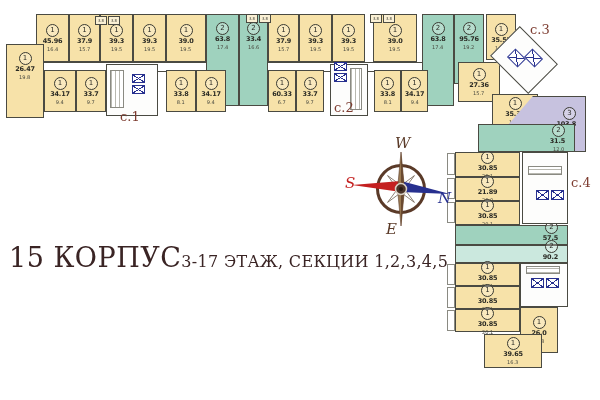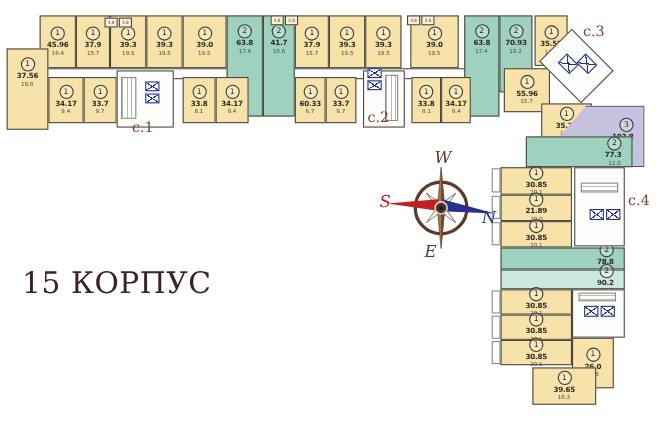--- a/index.html
+++ b/index.html
@@ -34,21 +34,21 @@
   .balc i{display:block;font-style:normal;transform:scale(.65);}
   .balcstrip{position:absolute;z-index:1;border:1px solid #8a8a82;background:#fff;box-sizing:border-box;}
   .seclabel{position:absolute;z-index:6;font-family:"DejaVu Serif","Liberation Serif",serif;
             font-size:13px;color:var(--seclabel);}
   
   #compass{position:absolute;left:348px;top:132px;width:108px;height:112px;z-index:5;}
   .cletter{position:absolute;z-index:6;font-family:"DejaVu Serif","Liberation Serif",serif;
            font-style:italic;font-size:15px;color:var(--brown);}
   .cletter.s{color:var(--red);}  .cletter.n{color:var(--blue);}
   
-  #titlebar{position:absolute;left:20px;top:242px;z-index:6;display:flex;align-items:baseline;gap:0;
+  #titlebar{position:absolute;left:9px;top:242px;z-index:6;display:flex;align-items:baseline;gap:0;
             font-family:"DejaVu Serif","Liberation Serif",serif;color:var(--titlec);white-space:nowrap;}
   #titlebar .big{font-size:27px;letter-spacing:.5px;}
   #titlebar .small{font-size:16px;letter-spacing:.3px;}
 </style>
 </head>
 <body>
 
 <div id="stage">
 
   <div id="plan">
@@ -78,21 +78,21 @@
         <span class="area">39.0</span>
         <span class="sub">19.5</span>
       </div>
       <div class="apt c-t top" style="left: 206px; top: 14px; width: 33px; height: 92px;">
         <span class="circ">2</span>
         <span class="area">63.8</span>
         <span class="sub">17.4</span>
       </div>
       <div class="apt c-t top" style="left: 239px; top: 14px; width: 29px; height: 92px;">
         <span class="circ">2</span>
-        <span class="area">41.7</span>
+        <span class="area">33.4</span>
         <span class="sub">16.6</span>
       </div>
       <div class="apt c-y" style="left: 268px; top: 14px; width: 31px; height: 48px;">
         <span class="circ">1</span>
         <span class="area">37.9</span>
         <span class="sub">15.7</span>
       </div>
       <div class="apt c-y" style="left: 299px; top: 14px; width: 33px; height: 48px;">
         <span class="circ">1</span>
         <span class="area">39.3</span>
@@ -108,31 +108,31 @@
         <span class="area">39.0</span>
         <span class="sub">19.5</span>
       </div>
       <div class="apt c-t top" style="left: 422px; top: 14px; width: 32px; height: 92px;">
         <span class="circ">2</span>
         <span class="area">63.8</span>
         <span class="sub">17.4</span>
       </div>
       <div class="apt c-t top" style="left: 454px; top: 14px; width: 30px; height: 70px;">
         <span class="circ">2</span>
-        <span class="area">70.93</span>
+        <span class="area">95.76</span>
         <span class="sub">19.2</span>
       </div>
       <div class="apt c-y" style="left: 486px; top: 14px; width: 30px; height: 46px;">
         <span class="circ">1</span>
         <span class="area">35.55</span>
         <span class="sub">14.0</span>
       </div>
       <div class="apt c-y top" style="left: 6px; top: 44px; width: 38px; height: 74px;">
         <span class="circ">1</span>
-        <span class="area">37.56</span>
+        <span class="area">26.47</span>
         <span class="sub">19.8</span>
       </div>
       <div class="apt c-y" style="left: 44px; top: 70px; width: 32px; height: 42px;">
         <span class="circ">1</span>
         <span class="area">34.17</span>
         <span class="sub">9.4</span>
       </div>
       <div class="apt c-y" style="left: 76px; top: 70px; width: 30px; height: 42px;">
         <span class="circ">1</span>
         <span class="area">33.7</span>
@@ -163,57 +163,57 @@
         <span class="area">33.8</span>
         <span class="sub">8.1</span>
       </div>
       <div class="apt c-y" style="left: 401px; top: 70px; width: 27px; height: 42px;">
         <span class="circ">1</span>
         <span class="area">34.17</span>
         <span class="sub">9.4</span>
       </div>
       <div class="apt c-y" style="left: 458px; top: 62px; width: 42px; height: 40px;">
         <span class="circ">1</span>
-        <span class="area">55.96</span>
+        <span class="area">27.36</span>
         <span class="sub">15.7</span>
       </div>
       <div class="apt c-y" style="left: 492px; top: 94px; width: 46px; height: 34px;">
         <span class="circ">1</span>
         <span class="area">35.35</span>
         <span class="sub">15.7</span>
       </div>
       <div class="apt c-p right clipA" style="left: 508px; top: 96px; width: 78px; height: 56px;">
         <span class="circ">3</span>
         <span class="area">103.8</span>
         <span class="sub">23.6</span>
         <span class="roomsline">17.7 16.5 13.1 15.2 5.0</span>
       </div>
       <div class="apt c-t right" style="left: 478px; top: 124px; width: 97px; height: 28px;">
         <span class="circ">2</span>
-        <span class="area">77.3</span>
+        <span class="area">31.5</span>
         <span class="sub">12.0</span>
       </div>
       <div class="apt c-y" style="left: 455px; top: 152px; width: 65px; height: 25px;">
         <span class="circ">1</span>
         <span class="area">30.85</span>
         <span class="sub">20.1</span>
       </div>
       <div class="apt c-y" style="left: 455px; top: 177px; width: 65px; height: 24px;">
         <span class="circ">1</span>
         <span class="area">21.89</span>
         <span class="sub">20.0</span>
       </div>
       <div class="apt c-y" style="left: 455px; top: 201px; width: 65px; height: 24px;">
         <span class="circ">1</span>
         <span class="area">30.85</span>
         <span class="sub">20.1</span>
       </div>
       <div class="apt c-t right" style="left: 455px; top: 225px; width: 113px; height: 20px;">
         <span class="circ">2</span>
-        <span class="area">78.8</span>
+        <span class="area">57.5</span>
         <span class="sub">11.6</span>
       </div>
       <div class="apt c-pt right" style="left: 455px; top: 245px; width: 113px; height: 18px;">
         <span class="circ">2</span>
         <span class="area">90.2</span>
         <span class="sub">12.0</span>
       </div>
       <div class="apt c-y" style="left: 455px; top: 263px; width: 65px; height: 23px;">
         <span class="circ">1</span>
         <span class="area">30.85</span>
@@ -304,15 +304,16 @@
     <circle cx="53" cy="57" r="5.5" fill="#4a3428" stroke="#d8d0c4" stroke-width="1.5"></circle>
     <circle cx="53" cy="57" r="2" fill="#2a1a12"></circle>
   </svg>
   <span class="cletter" style="left:395px;top:134px;">W</span>
   <span class="cletter s" style="left:345px;top:174px;">S</span>
   <span class="cletter n" style="left:438px;top:189px;">N</span>
   <span class="cletter" style="left:386px;top:220px;">E</span>
 
   <div id="titlebar">
     <span class="big">15 КОРПУС</span>
+    <span class="small">3-17 ЭТАЖ, СЕКЦИИ 1,2,3,4,5</span>
   </div>
 
 </div>
 
 </body></html>

